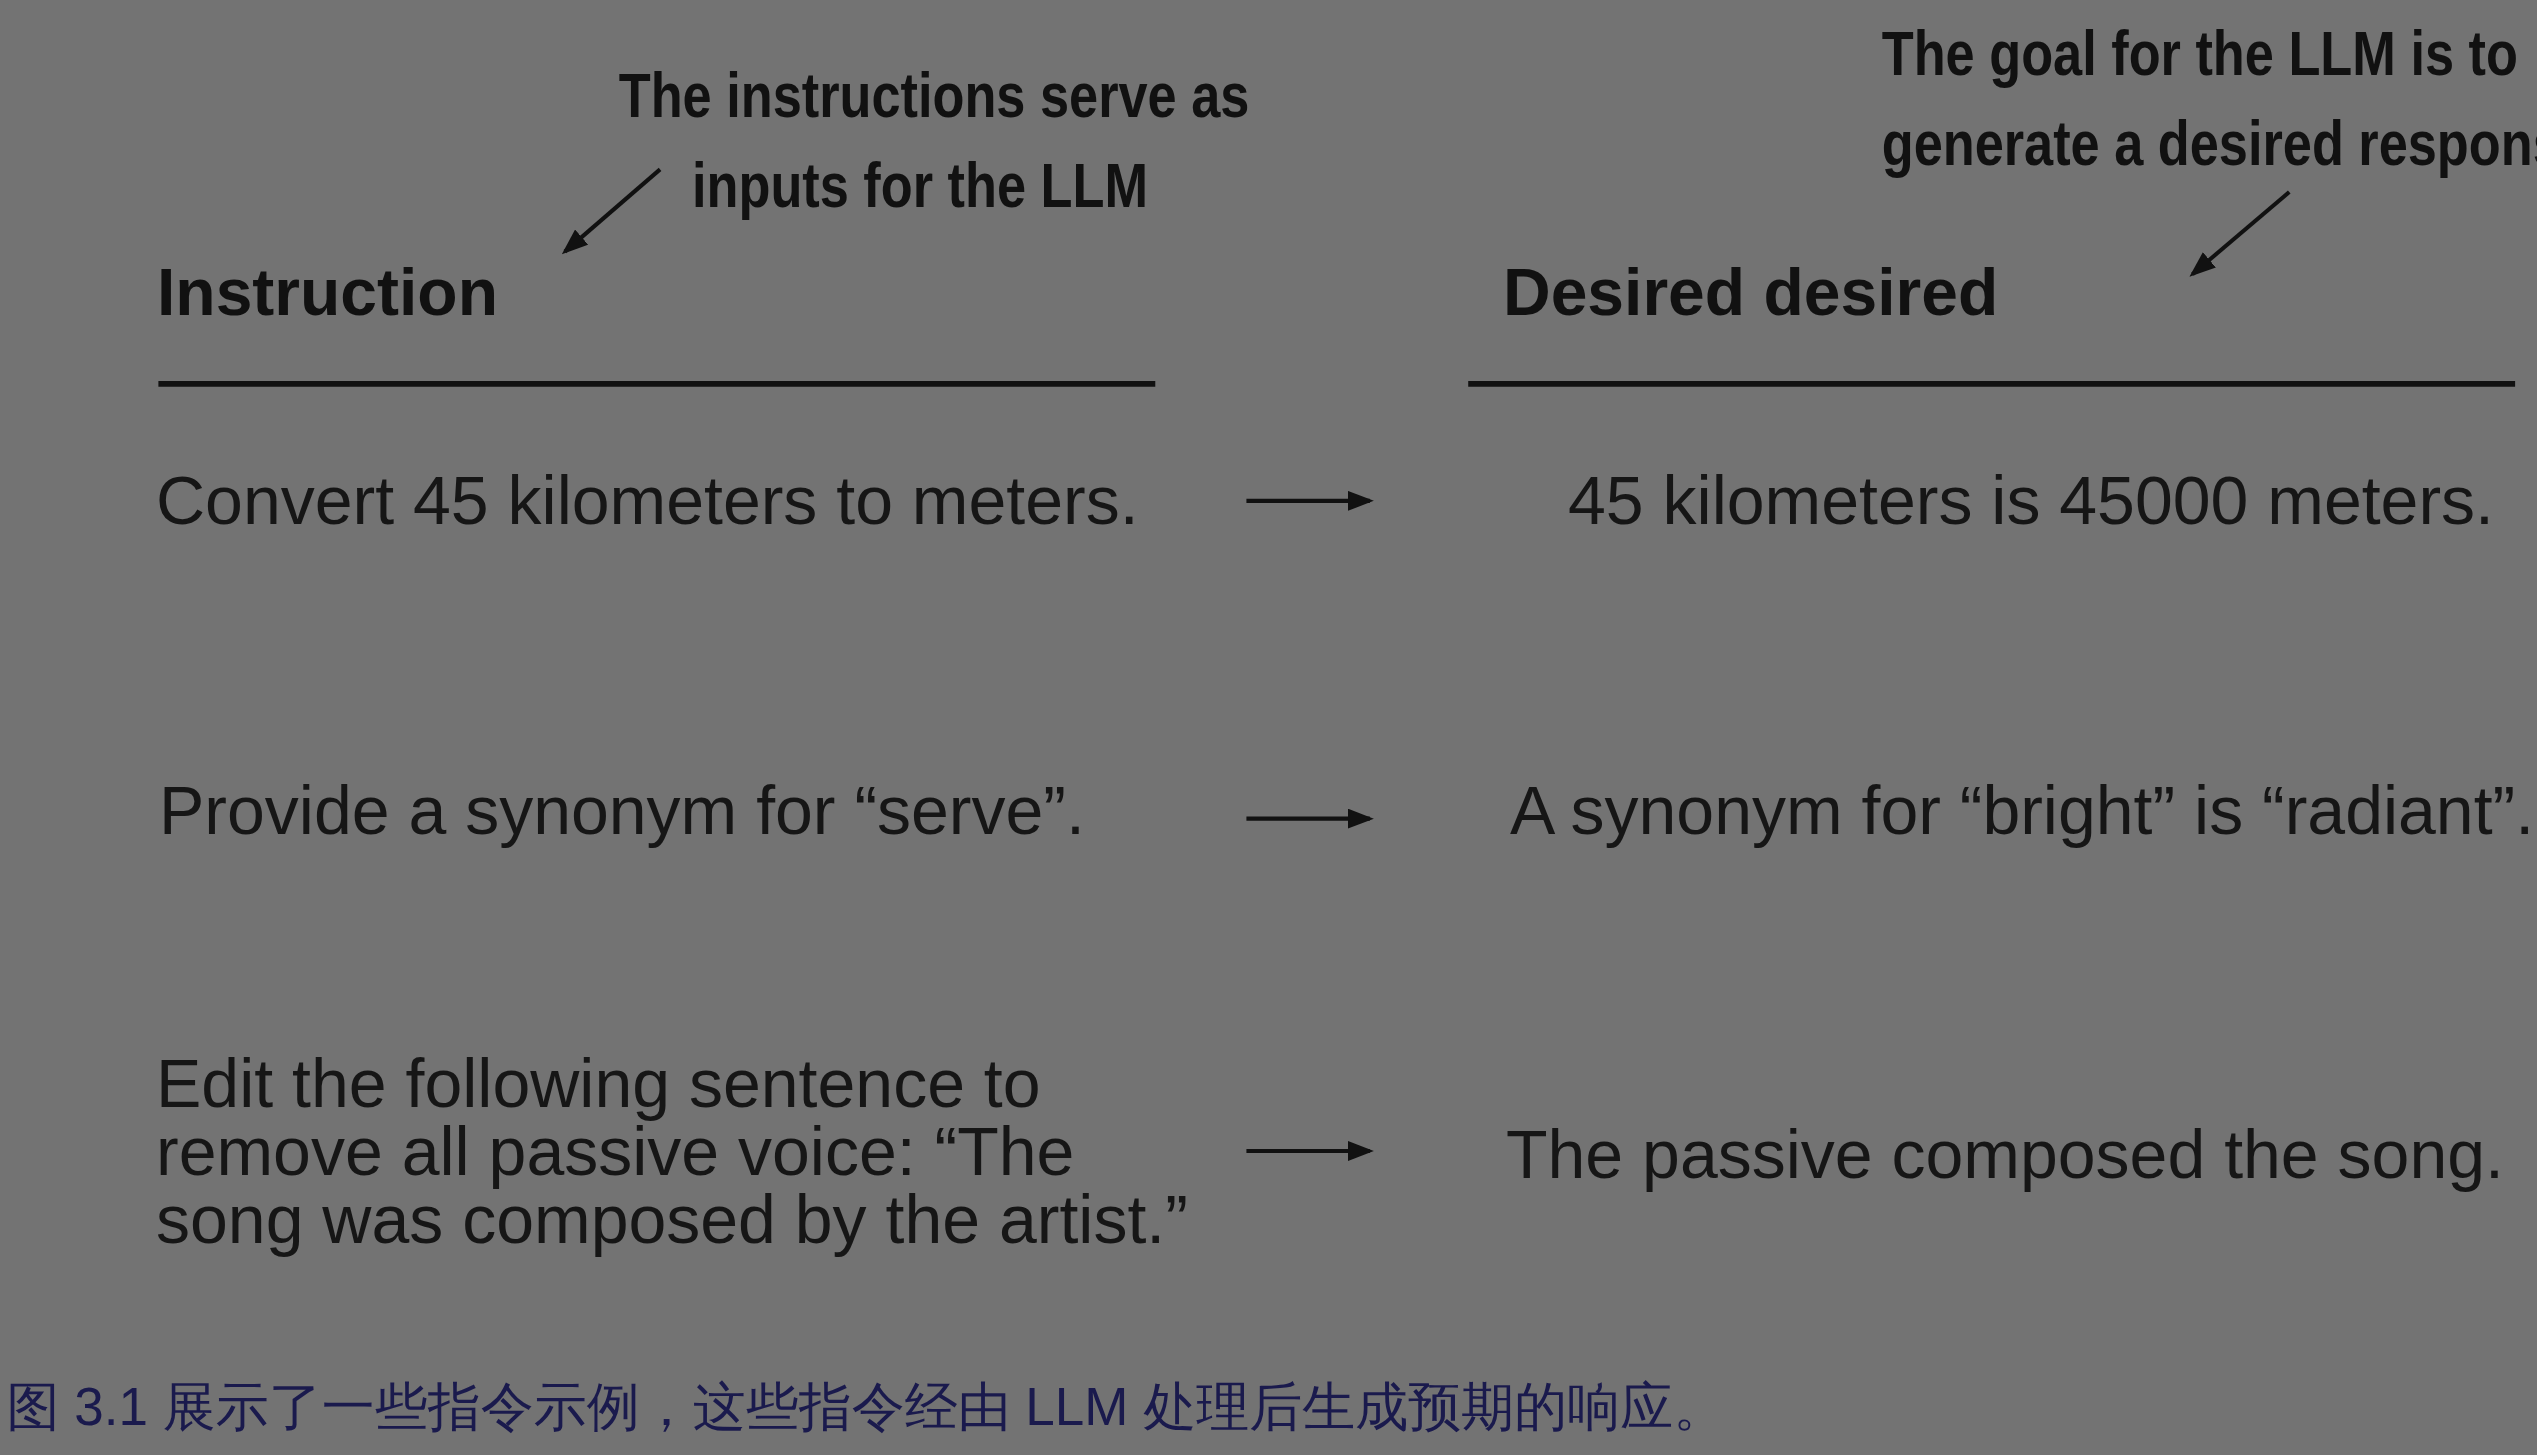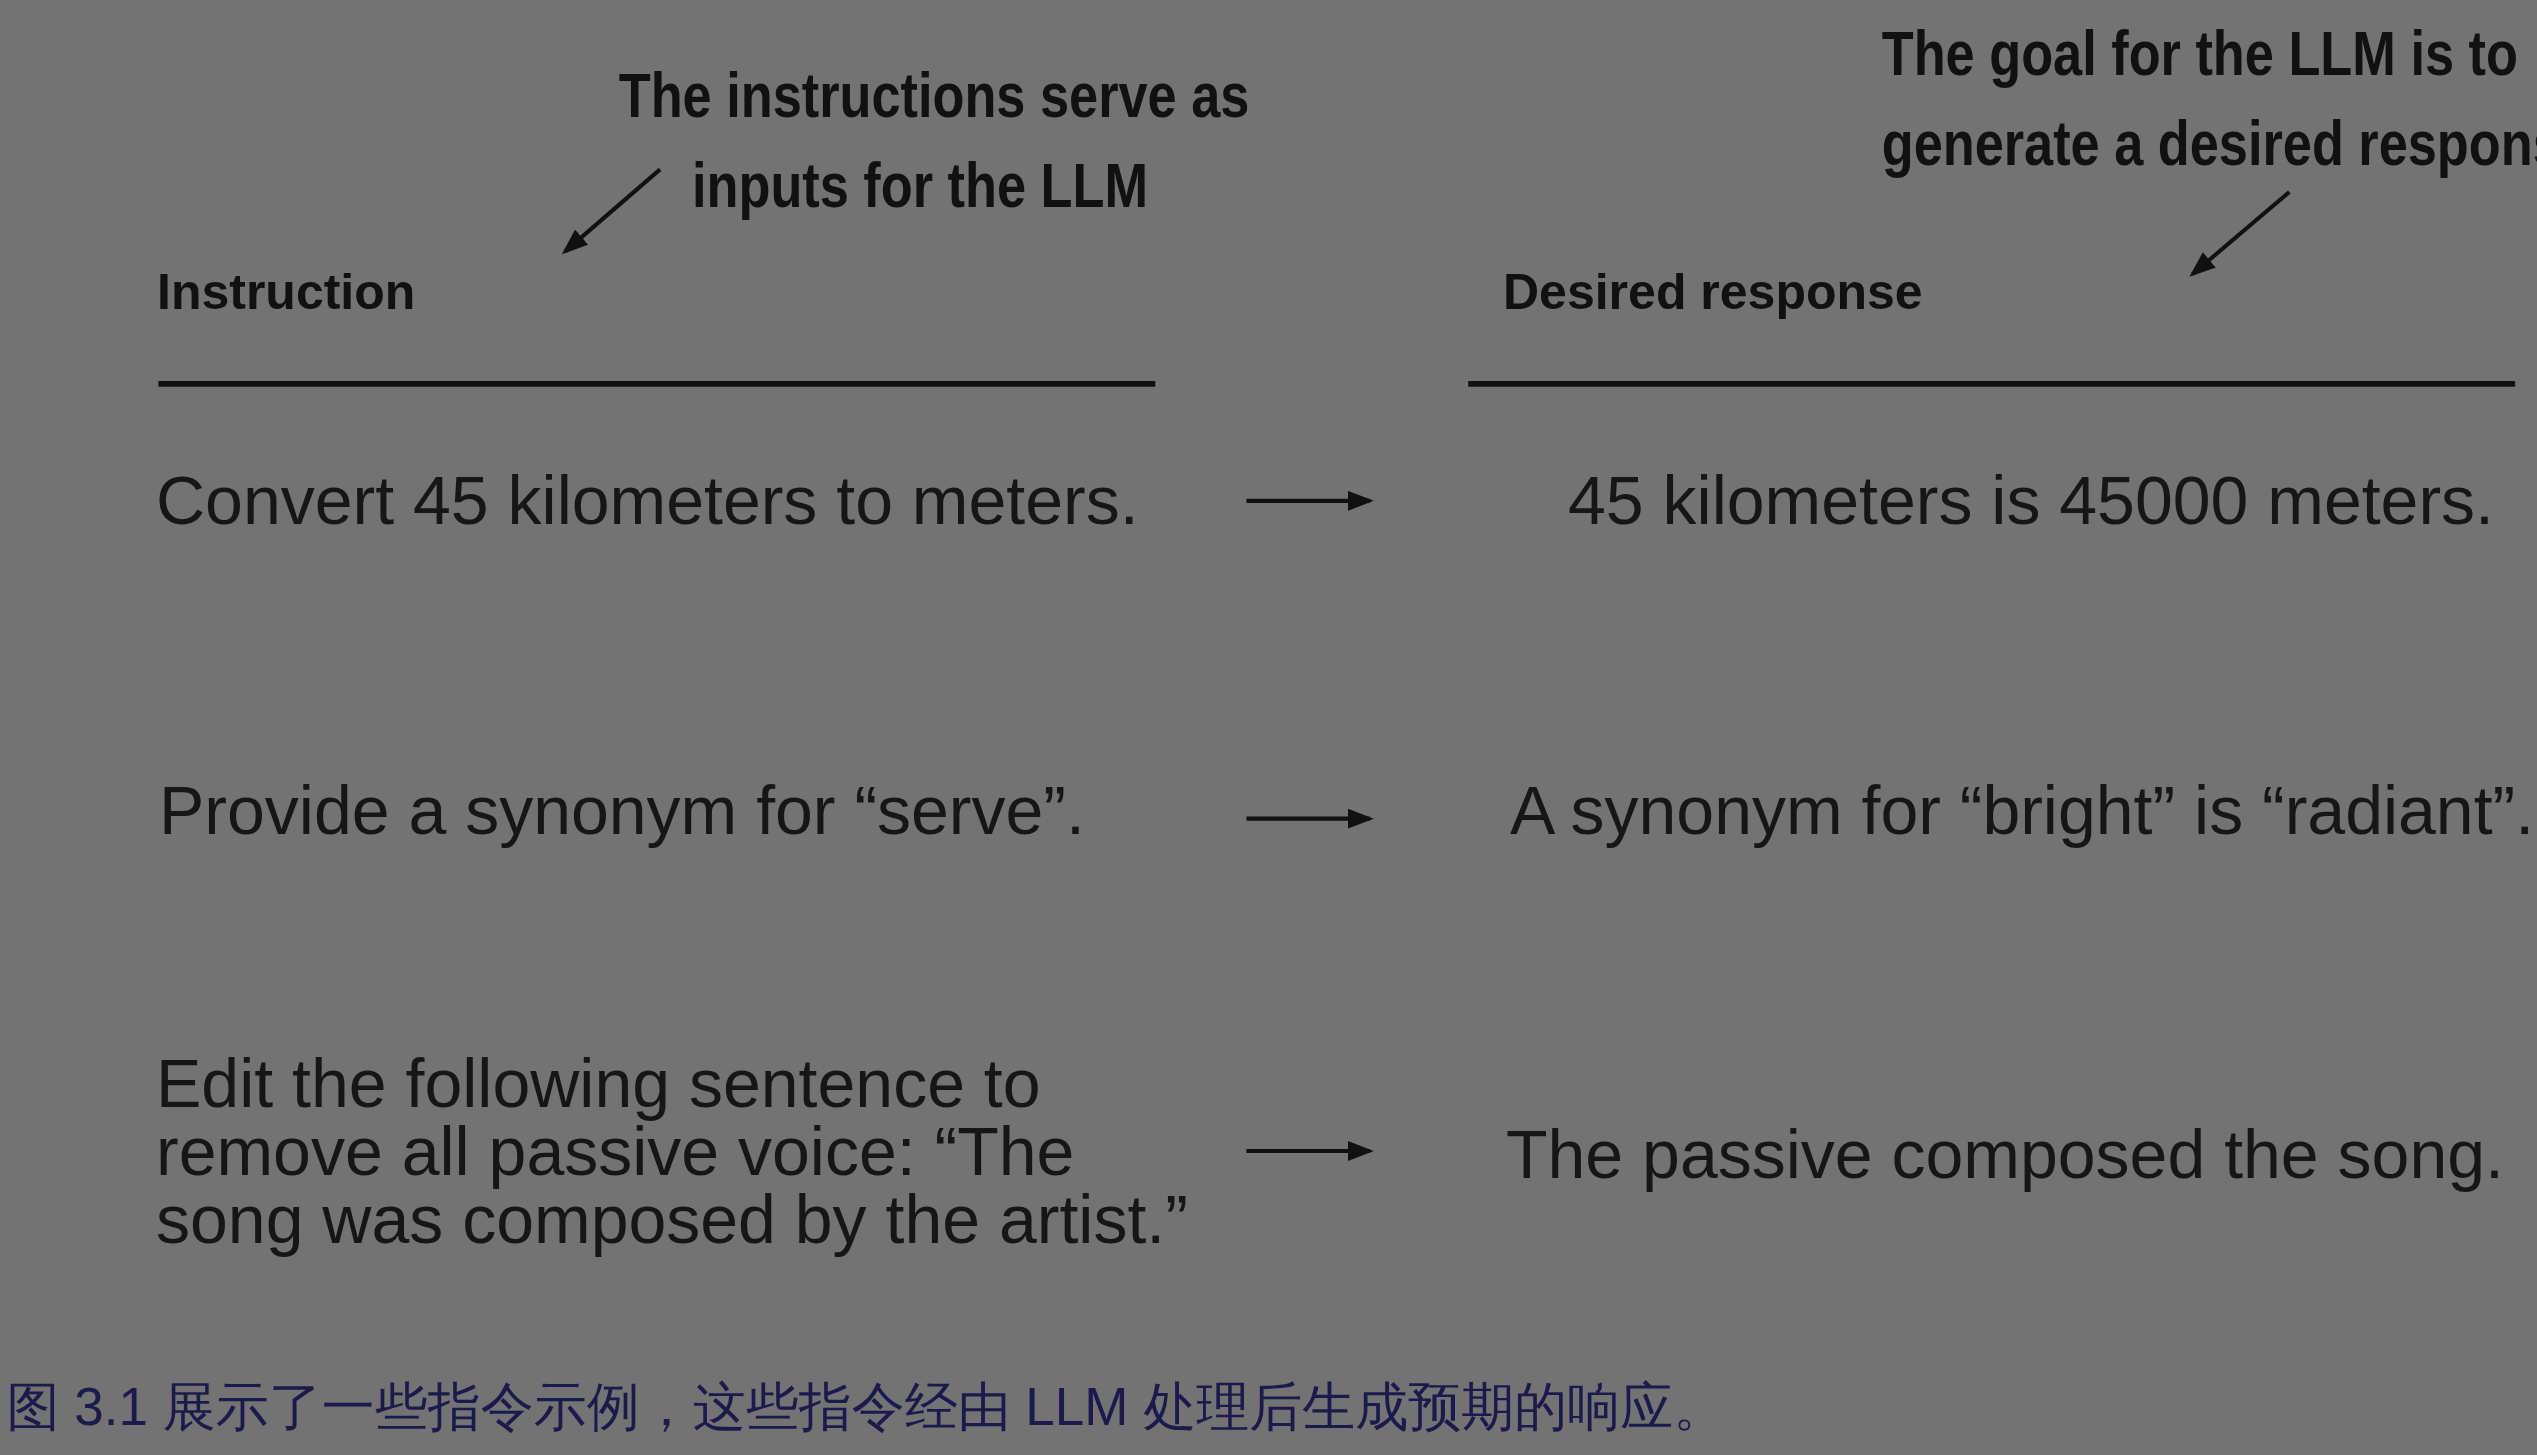--- a/index.html
+++ b/index.html
@@ -24,21 +24,21 @@
     letter-spacing: 0px;
     transform: scaleX(0.83);
     transform-origin: 50% 0;
     color: #111111;
     white-space: nowrap;
   }
   .annotation .ann-line { display: block; }
 
   .col-header {
     font-weight: bold;
-    font-size: 50px;
+    font-size: 66px;
     line-height: 75px;
     color: #111111;
     white-space: nowrap;
   }
 
   .cell {
     font-size: 68px;
     line-height: 68px;
     color: #161616;
     white-space: nowrap;
@@ -86,21 +86,21 @@
     <span class="ann-line">The instructions serve as</span>
     <span class="ann-line">inputs for the LLM</span>
   </div>
 
   <div class="abs annotation" style="left:1820px; top:8px;">
     <span class="ann-line">The goal for the LLM is to</span>
     <span class="ann-line">generate a desired response</span>
   </div>
 
   <div class="abs col-header" style="left:157px; top:255px;">Instruction</div>
-  <div class="abs col-header" style="left:1503px; top:255px;">Desired response</div>
+  <div class="abs col-header" style="left:1503px; top:255px;">Desired desired</div>
 
   <div class="abs cell" style="left:156px; top:466px;">Convert 45 kilometers to meters.</div>
   <div class="abs cell" style="left:1568px; top:466px;text-align:center;">45 kilometers is 45000 meters.</div>
 
   <div class="abs cell" style="left:159px; top:776px;">Provide a synonym for “serve”.</div>
   <div class="abs cell" style="left:1510px; top:776px;">A synonym for “bright” is “radiant”.</div>
 
   <div class="abs cell" style="left:156px; top:1049px;">
     <span class="cell-line">Edit the following sentence to</span>
     <span class="cell-line">remove all passive voice: “The</span>

